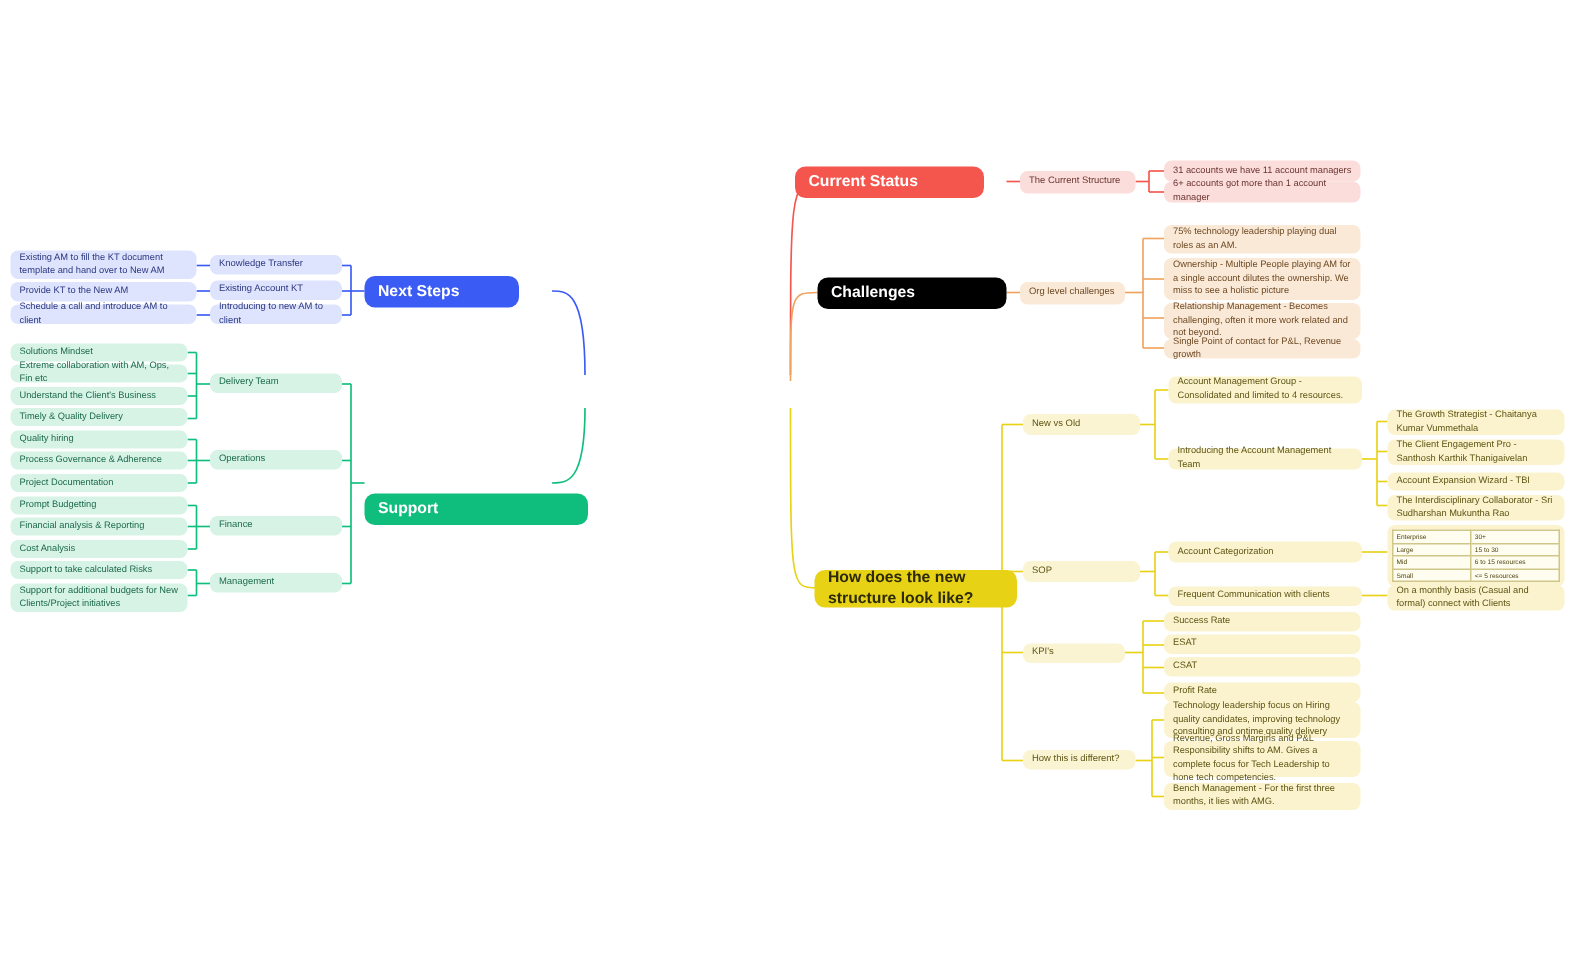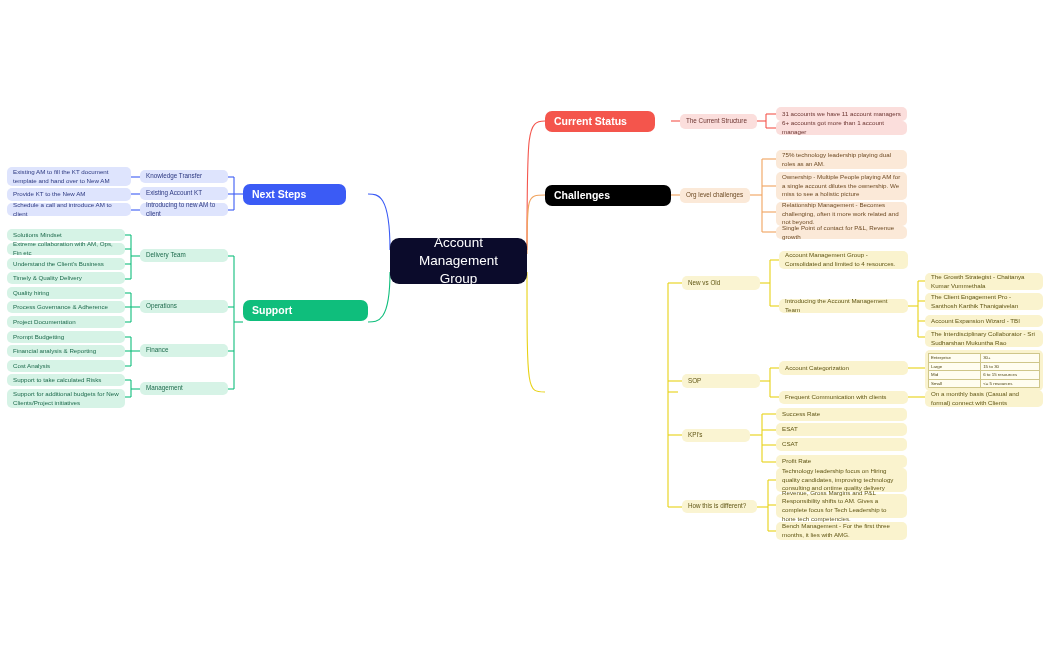--- a/index.html
+++ b/index.html
@@ -192,25 +192,22 @@
     <path d="M131 337 H 125" stroke="#0FBE7C"></path>
     <path d="M131 351 H 125" stroke="#0FBE7C"></path>
     <path d="M131 366 H 125" stroke="#0FBE7C"></path>
 
     <path d="M140 389 H 131" stroke="#0FBE7C"></path>
     <path d="M131 380 V 397" stroke="#0FBE7C"></path>
     <path d="M131 380 H 125" stroke="#0FBE7C"></path>
     <path d="M131 397 H 125" stroke="#0FBE7C"></path>
   </svg>
 
-  <div class="node central" style="left:390px; top:238px; width:137px; height:46px;">
-    <span class="txt">Account<br>Management Group</span>
-  </div>
-
-  <div class="node main red" style="left:545px; top:111px; width:110px; height:21px;">
+
+  <div class="node main red" style="left:530px; top:111px; width:126px; height:21px;">
     <span class="txt">Current Status</span>
   </div>
   <div class="node sub red" style="left:680px; top:114px; width:77px; height:15px;">
     <span class="txt">The Current Structure</span>
   </div>
   <div class="node leaf red" style="left:776px; top:107px; width:131px; height:14px;">
     <span class="txt">31 accounts we have 11 account managers</span>
   </div>
   <div class="node leaf red" style="left:776px; top:121px; width:131px; height:14px;">
     <span class="txt">6+ accounts got more than 1 account manager</span>
@@ -228,20 +225,23 @@
   <div class="node leaf orange" style="left:776px; top:172px; width:131px; height:28px;">
     <span class="txt">Ownership - Multiple People playing AM for a single account dilutes the ownership. We miss to see a holistic picture</span>
   </div>
   <div class="node leaf orange" style="left:776px; top:202px; width:131px; height:24px;">
     <span class="txt">Relationship Management - Becomes challenging, often it more work related and not beyond.</span>
   </div>
   <div class="node leaf orange" style="left:776px; top:226px; width:131px; height:13px;">
     <span class="txt">Single Point of contact for P&amp;L, Revenue growth</span>
   </div>
 
+  <div class="node main yellow" style="left:543px; top:380px; width:135px; height:25px;">
+    <span class="txt">How does the new structure look like?</span>
+  </div>
 
   <div class="node sub yellow" style="left:682px; top:276px; width:78px; height:14px;">
     <span class="txt">New vs Old</span>
   </div>
   <div class="node leaf yellow" style="left:779px; top:251px; width:129px; height:18px;">
     <span class="txt">Account Management Group - Consolidated and limited to 4 resources.</span>
   </div>
   <div class="node leaf yellow" style="left:779px; top:299px; width:129px; height:14px;">
     <span class="txt">Introducing the Account Management Team</span>
   </div>
@@ -338,21 +338,21 @@
   <div class="node leaf blue" style="left:7px; top:167px; width:124px; height:19px;">
     <span class="txt">Existing AM to fill the KT document template and hand over to New AM</span>
   </div>
   <div class="node leaf blue" style="left:7px; top:188px; width:124px; height:13px;">
     <span class="txt">Provide KT to the New AM</span>
   </div>
   <div class="node leaf blue" style="left:7px; top:203px; width:124px; height:13px;">
     <span class="txt">Schedule a call and introduce AM to client</span>
   </div>
 
-  <div class="node main green" style="left:243px; top:300px; width:125px; height:21px;">
+  <div class="node main green" style="left:243px; top:329px; width:149px; height:21px;">
     <span class="txt">Support</span>
   </div>
 
   <div class="node sub green" style="left:140px; top:249px; width:88px; height:13px;">
     <span class="txt">Delivery Team</span>
   </div>
   <div class="node sub green" style="left:140px; top:300px; width:88px; height:13px;">
     <span class="txt">Operations</span>
   </div>
   <div class="node sub green" style="left:140px; top:344px; width:88px; height:13px;">

